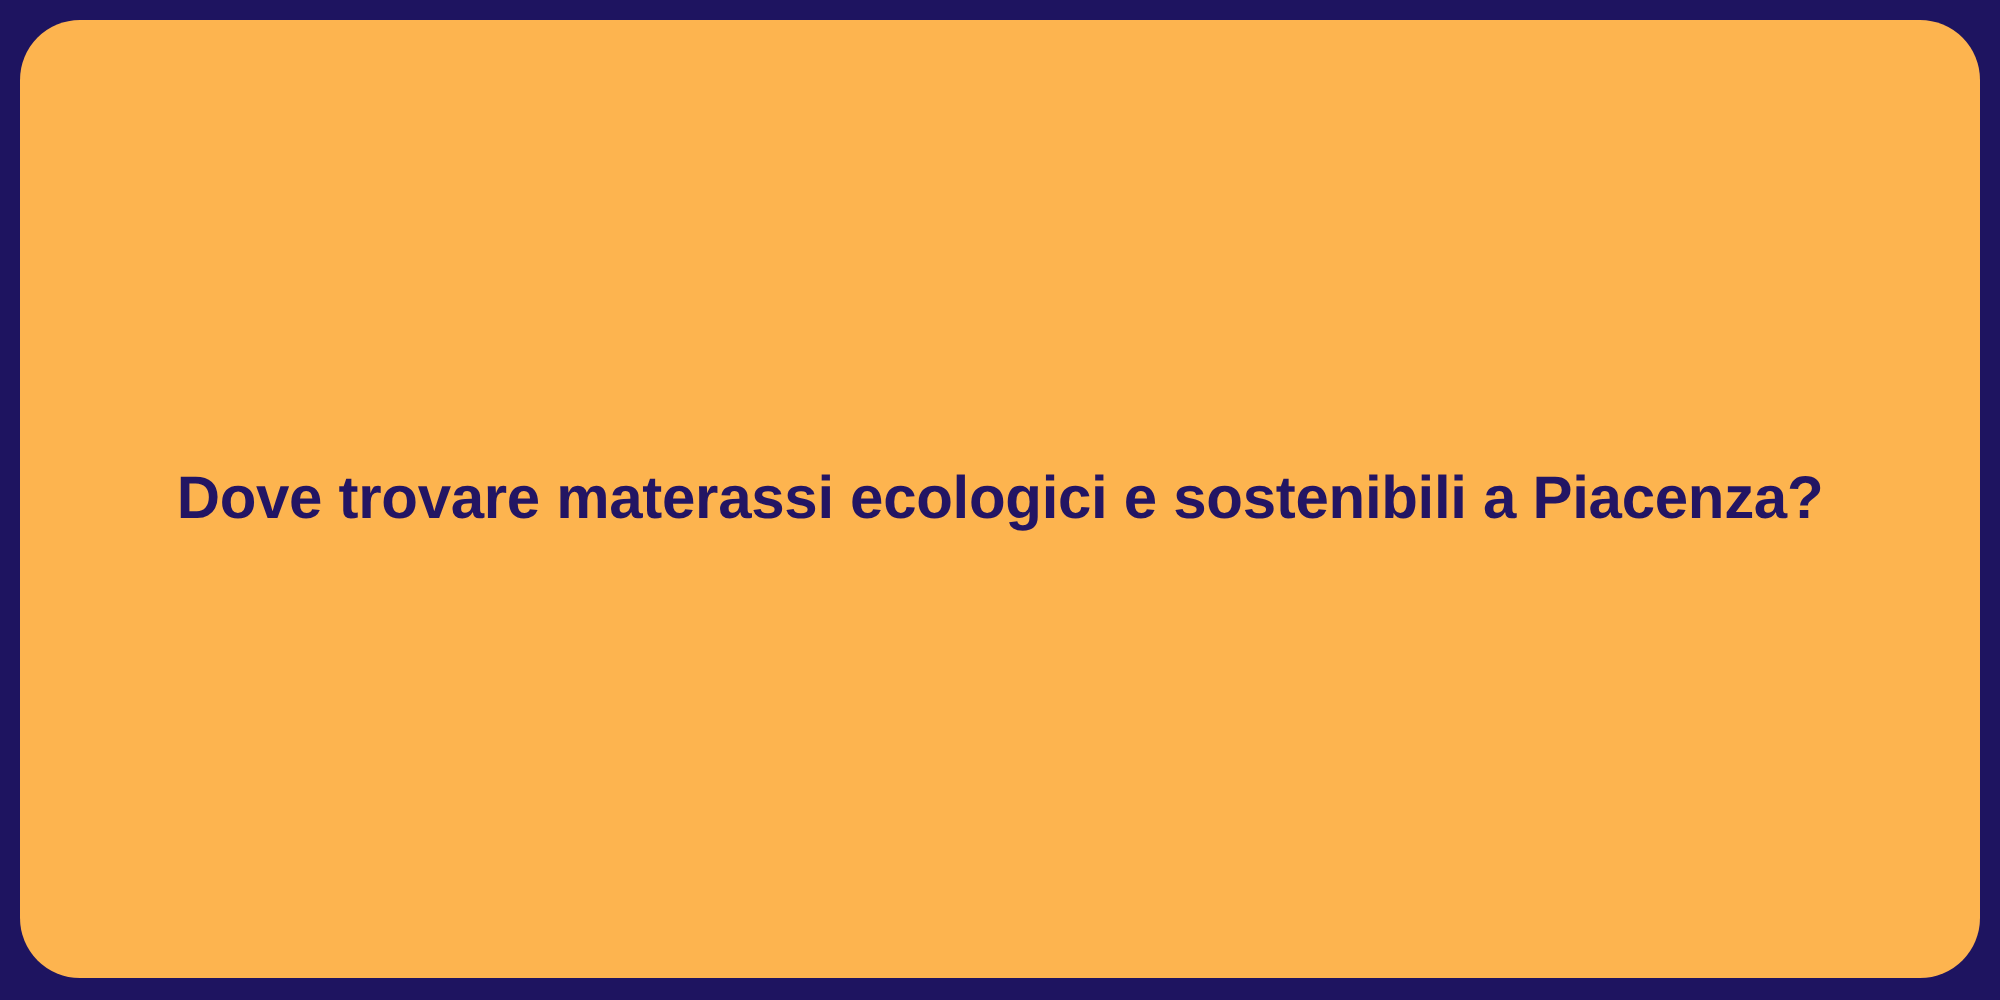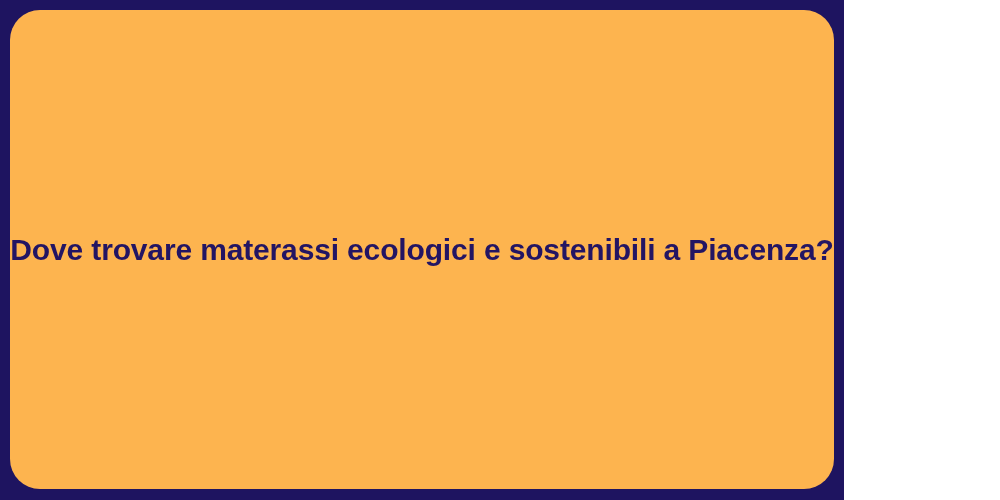--- a/index.html
+++ b/index.html
@@ -12,21 +12,21 @@
     width: 1000px;
     height: 500px;
     overflow: hidden;
     font-family: "Liberation Sans", "DejaVu Sans", sans-serif;
     -webkit-font-smoothing: antialiased;
   }
 
   .canvas {
     position: relative;
     box-sizing: border-box;
-    width: 844px;
+    width: 1000px;
     height: 500px;
     background: #1E1460;
     padding: 10px 10px 11px 10px;
   }
 
   .card {
     box-sizing: border-box;
     width: 100%;
     height: 100%;
     background: #FDB44F;

